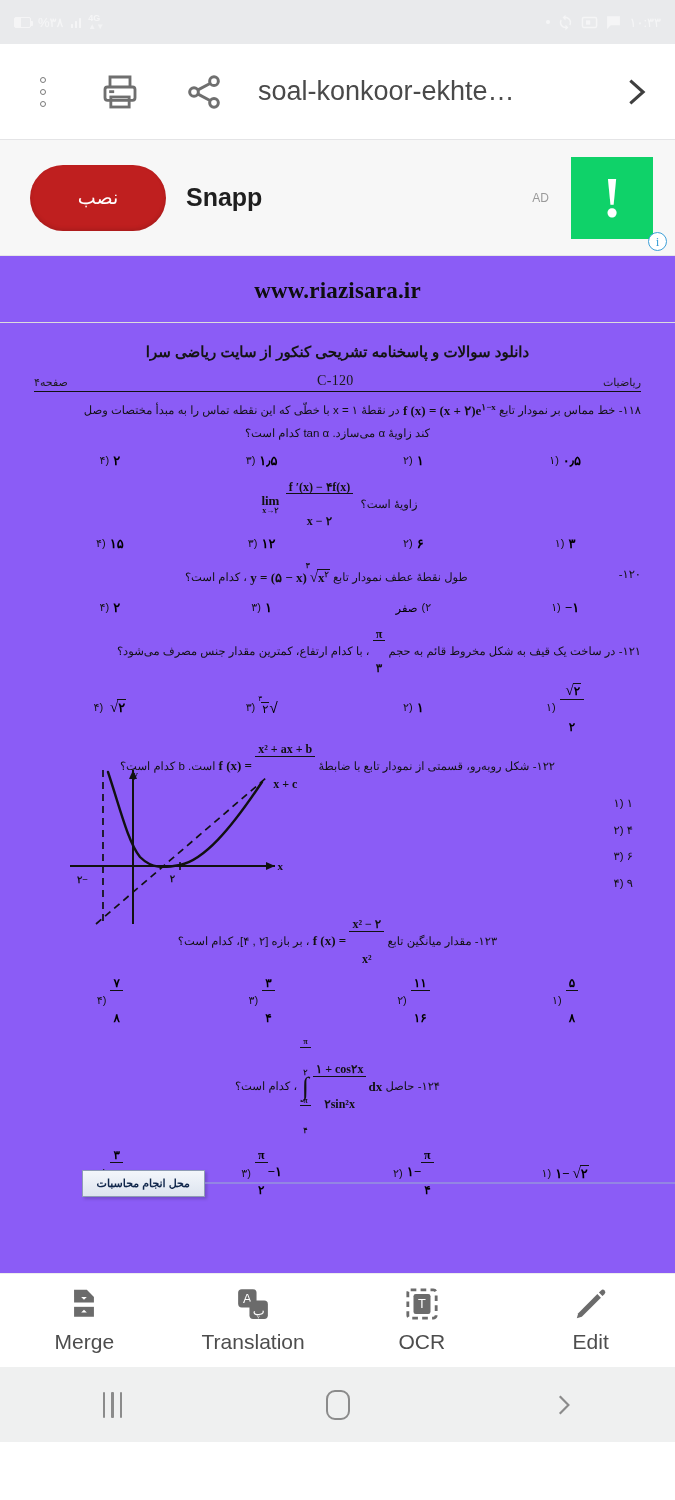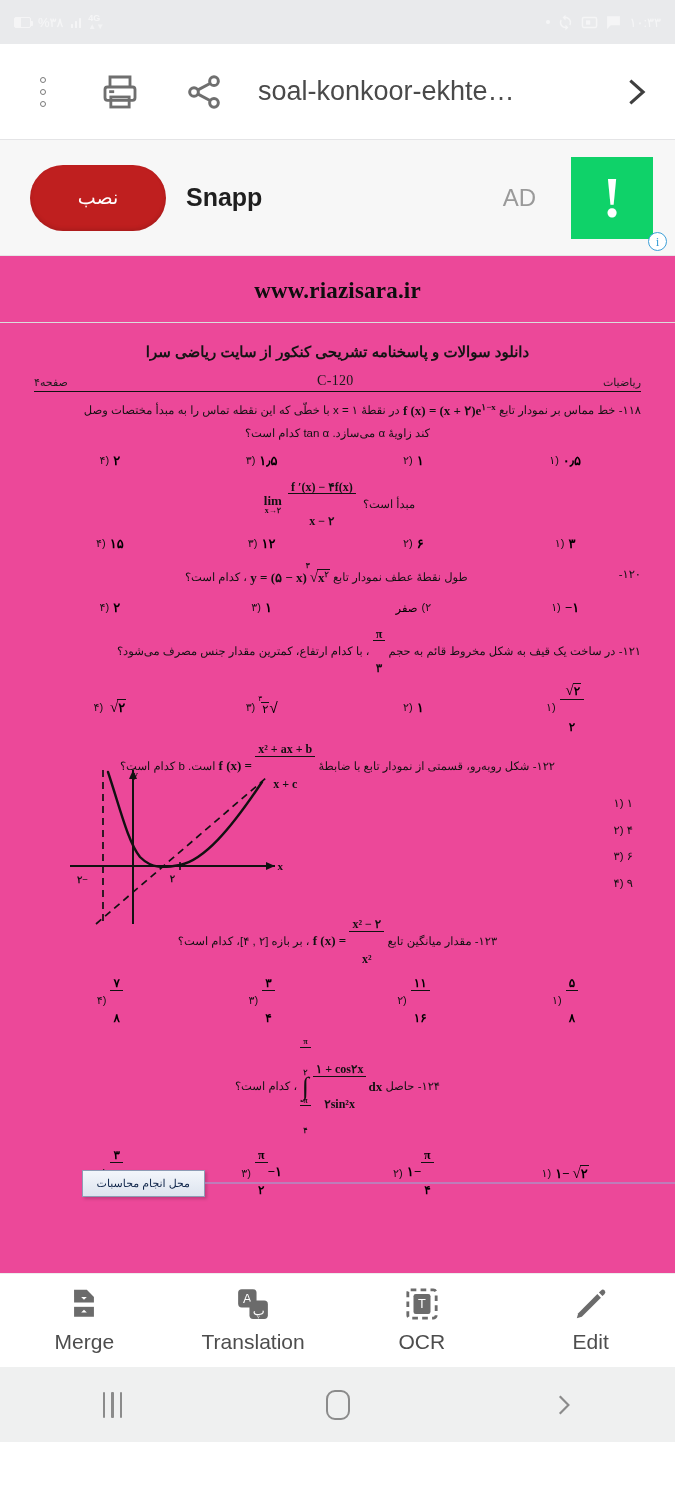--- a/index.html
+++ b/index.html
@@ -119,40 +119,40 @@
     cursor: pointer;
     box-shadow: inset 0 -2px 4px rgba(0,0,0,.12);
   }
   .ad-name {
     margin-left: 20px;
     font-size: 25px;
     font-weight: bold;
     color: #1f1f1f;
   }
   .ad-spacer { flex: 1; }
-  .ad-label { font-size: 24px; color:#9a9a9a; margin-right: 35px; }
+  .ad-label { font-size: 12px; color:#9a9a9a; margin-right: 22px; }
   .ad-logo {
     width: 82px; height: 82px;
     background: #0fd269;
     display:flex; align-items:center; justify-content:center;
     color:#fff; font-size: 56px; font-weight: bold; line-height: 1;
     font-family: "Liberation Serif", serif;
   }
   .ad-info {
     position: absolute; right: 8px; bottom: 4px;
     width: 19px; height: 19px; border-radius: 50%;
     border: 1.6px solid #3ea0d8; color:#3ea0d8;
     font-size: 13px; font-family:"Liberation Serif",serif;
     display:flex; align-items:center; justify-content:center;
     cursor: pointer; background:#fff;
   }
 
   
   .doc {
-    background: #ec4899;
+    background: #8b5cf6;
     height: 1017px;
     position: relative;
     overflow: hidden;
   }
   .site-top {
     text-align: center;
     font-family: "Liberation Serif", serif;
     font-weight: bold;
     font-size: 23px;
     color: #0e0e0e;
@@ -258,21 +258,21 @@
     right: 0; bottom: 0;
     display: flex; align-items: center;
   }
   .calc-line { width: 470px; height: 2px; background: #9aa8d4; opacity:.55; }
   .calc-box {
     border: 1px solid #8f9cb5;
     background: linear-gradient(#f3f6fb,#dde4ef);
     box-shadow: 2px 2px 3px rgba(0,0,0,.18);
     padding: 6px 14px;
     font-size: 11px;
-    font-weight: normal;
+    font-weight: bold;
     color: #10264a;
     direction: rtl;
     white-space: nowrap;
   }
 
   .site-bot {
     text-align: center;
     font-family: "Liberation Serif", serif;
     font-weight: bold;
     font-size: 23px;
@@ -433,21 +433,21 @@
           <span class="num">(۳</span>
         </div>
       <div class="op">
           <span class="val">۲</span>
           <span class="num">(۴</span>
         </div>
     </div>
 
     <div class="q">
       <div class="stem center" style="margin-top:2px">
-        <span>مبدأ است؟</span>
+        <span>زاویۀ است؟</span>
         <span class="math" style="margin:0 4px">
           <span style="display:inline-flex;flex-direction:column;vertical-align:middle;line-height:1;">
             <span style="font-size:13px">lim</span>
             <span style="font-size:8px">x→۲</span>
           </span>
           <span class="frac" style="margin-left:3px">
             <span class="n">f ′(x) − ۴f(x)</span>
             <span class="d">x − ۲</span>
           </span>
         </span>

